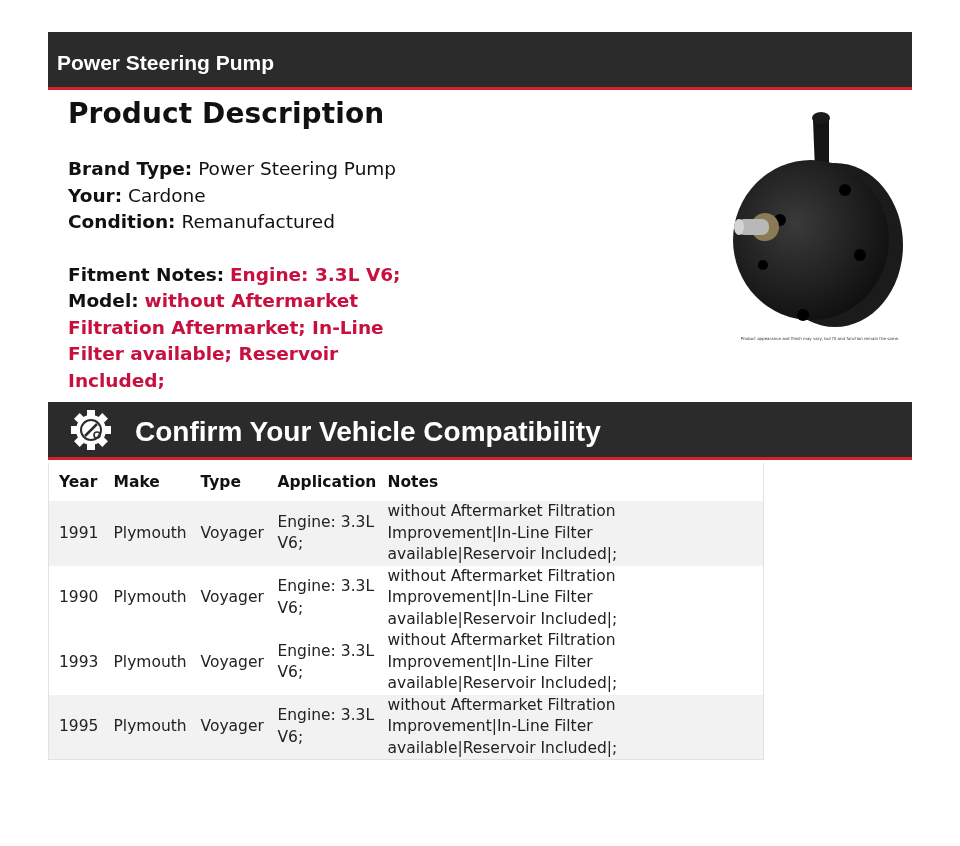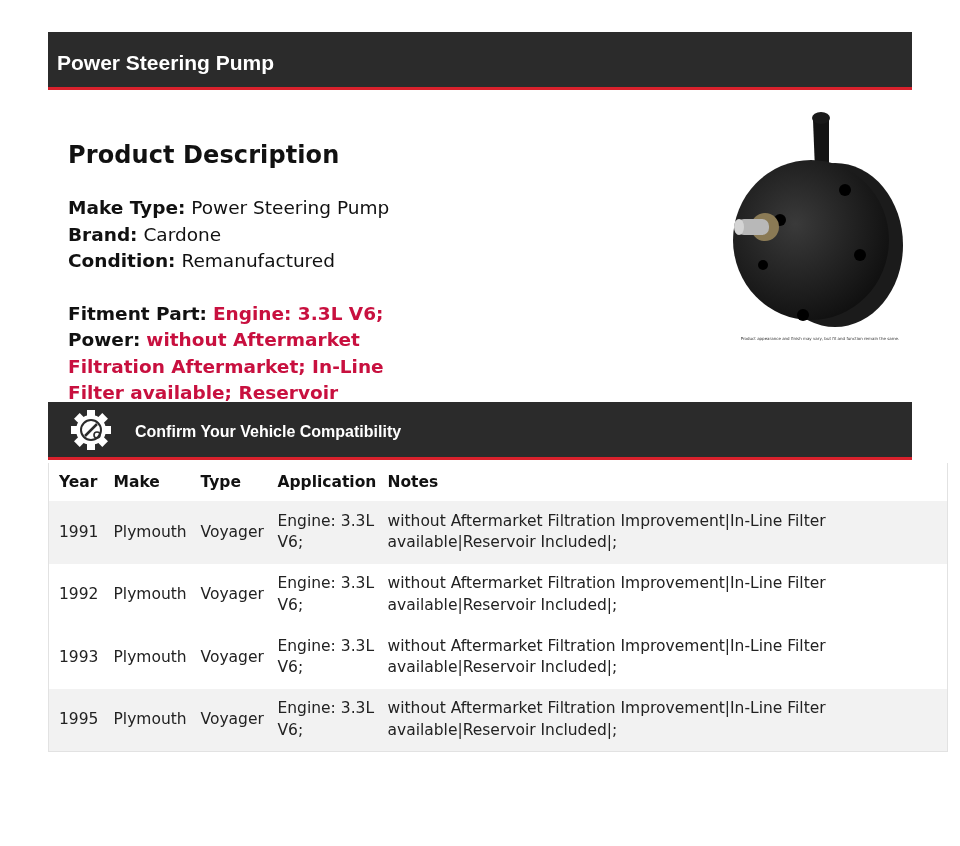--- a/index.html
+++ b/index.html
@@ -6,59 +6,59 @@
   html, body { width: 960px; height: 846px; background: #ffffff; overflow: hidden; }
   body { font-family: "DejaVu Sans", "Liberation Sans", sans-serif; color: #111; position: relative; }
 
   .banner {
     position: absolute; left: 48px; width: 864px;
     background: #2b2b2b; color: #fff;
     border-bottom: 3px solid #d9212c;
     font-family: "Liberation Sans", sans-serif; font-weight: bold;
   }
   .banner-top { top: 32px; height: 58px; font-size: 21px; padding: 19px 0 0 9px; }
-  .banner-compat { top: 402px; height: 58px; font-size: 16px; display: flex; align-items: center; }
+  .banner-compat { top: 402px; height: 58px; font-size: 28px; display: flex; align-items: center; }
   .banner-compat .gear { width: 44px; height: 44px; margin-left: 21px; margin-right: 22px; }
   .banner-compat .title { padding-top: 4px; }
 
   .desc { position: absolute; left: 68px; top: 97px; width: 600px; }
-  .desc h2 { font-size: 24px; font-weight: bold; margin-bottom: 26px; letter-spacing: 0.1px; margin-top: 44px; }
+  .desc h2 { font-size: 28px; font-weight: bold; margin-bottom: 26px; letter-spacing: 0.1px; }
   .desc .line { font-size: 18.5px; line-height: 26.5px; }
   .desc .line b { font-weight: bold; }
   .desc .gap { height: 26px; }
   .desc .red { color: #c8103f; font-weight: bold; }
   .desc .notes { width: 370px; }
 
   .product-img { position: absolute; left: 725px; top: 105px; width: 180px; height: 230px; }
   .disclaimer { position: absolute; left: 740px; top: 336px; width: 160px; font-size: 4px; color: #333; text-align: center; white-space: nowrap; }
 
-  .compat-table { position: absolute; left: 48px; top: 463px; width: 900px; border: 1px solid #e2e2e2; border-top: none; border-collapse: collapse; }
+  .compat-table { position: absolute; left: 48px; top: 463px; width: 716px; border: 1px solid #e2e2e2; border-top: none; border-collapse: collapse; }
   .compat-table th { text-align: left; font-size: 15.5px; font-weight: bold; height: 38px; padding: 0 0 0 10px; vertical-align: middle; }
   .compat-table td { font-size: 15.5px; line-height: 21.5px; height: 62.5px; padding: 0 0 0 10px; vertical-align: middle; color: #222; }
   .compat-table tr.odd td { background: #f2f2f2; }
   .c-year { width: 55px; }
   .c-make { width: 87px; }
   .c-model { width: 77px; }
   .c-app { width: 110px; }
 </style>
 </head>
 <body>
 
 <div class="banner banner-top">
   <span>Power Steering Pump</span>
 </div>
 
 <div class="desc">
   <h2>Product Description</h2>
-  <div class="line"><b>Make Type:</b> <span>Power Steering Pump</span></div>
-  <div class="line"><b>Brand:</b> <span>Cardone</span></div>
+  <div class="line"><b>Brand Type:</b> <span>Power Steering Pump</span></div>
+  <div class="line"><b>Your:</b> <span>Cardone</span></div>
   <div class="line"><b>Condition:</b> <span>Remanufactured</span></div>
   <div class="gap"></div>
-  <div class="line"><b>Fitment Part:</b> <span class="red">Engine: 3.3L V6;</span></div>
-  <div class="line notes"><b>Power:</b> <span class="red">without Aftermarket Filtration Aftermarket; In-Line Filter available; Reservoir Included;</span></div>
+  <div class="line"><b>Fitment Notes:</b> <span class="red">Engine: 3.3L V6;</span></div>
+  <div class="line notes"><b>Model:</b> <span class="red">without Aftermarket Filtration Aftermarket; In-Line Filter available; Reservoir Included;</span></div>
 </div>
 
 <svg class="product-img" viewBox="0 0 180 230">
   <defs>
     <radialGradient id="body" cx="40%" cy="40%" r="70%">
       <stop offset="0%" stop-color="#3a3a3a"></stop>
       <stop offset="100%" stop-color="#0c0c0c"></stop>
     </radialGradient>
   </defs>
   <path d="M88 15 q8 -10 16 0 v50 h-14 z" fill="#141414"></path>
@@ -108,21 +108,21 @@
   </thead>
   <tbody>
     <tr class="odd">
       <td>1991</td>
       <td>Plymouth</td>
       <td>Voyager</td>
       <td>Engine: 3.3L V6;</td>
       <td style="padding-right:120px">without Aftermarket Filtration Improvement|In-Line Filter available|Reservoir Included|;</td>
     </tr>
     <tr>
-      <td>1992</td>
+      <td>1990</td>
       <td>Plymouth</td>
       <td>Voyager</td>
       <td>Engine: 3.3L V6;</td>
       <td style="padding-right:120px">without Aftermarket Filtration Improvement|In-Line Filter available|Reservoir Included|;</td>
     </tr>
     <tr>
       <td>1993</td>
       <td>Plymouth</td>
       <td>Voyager</td>
       <td>Engine: 3.3L V6;</td>

